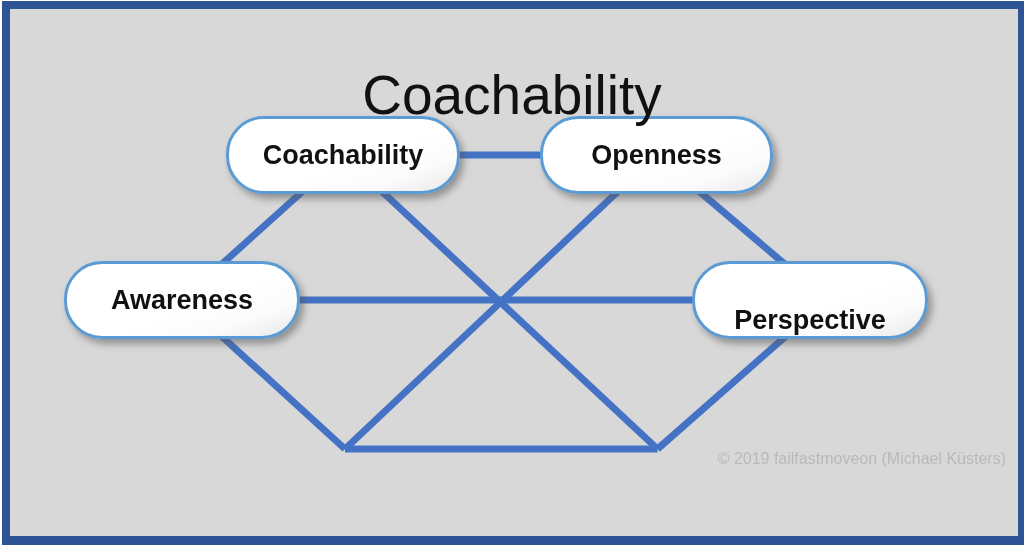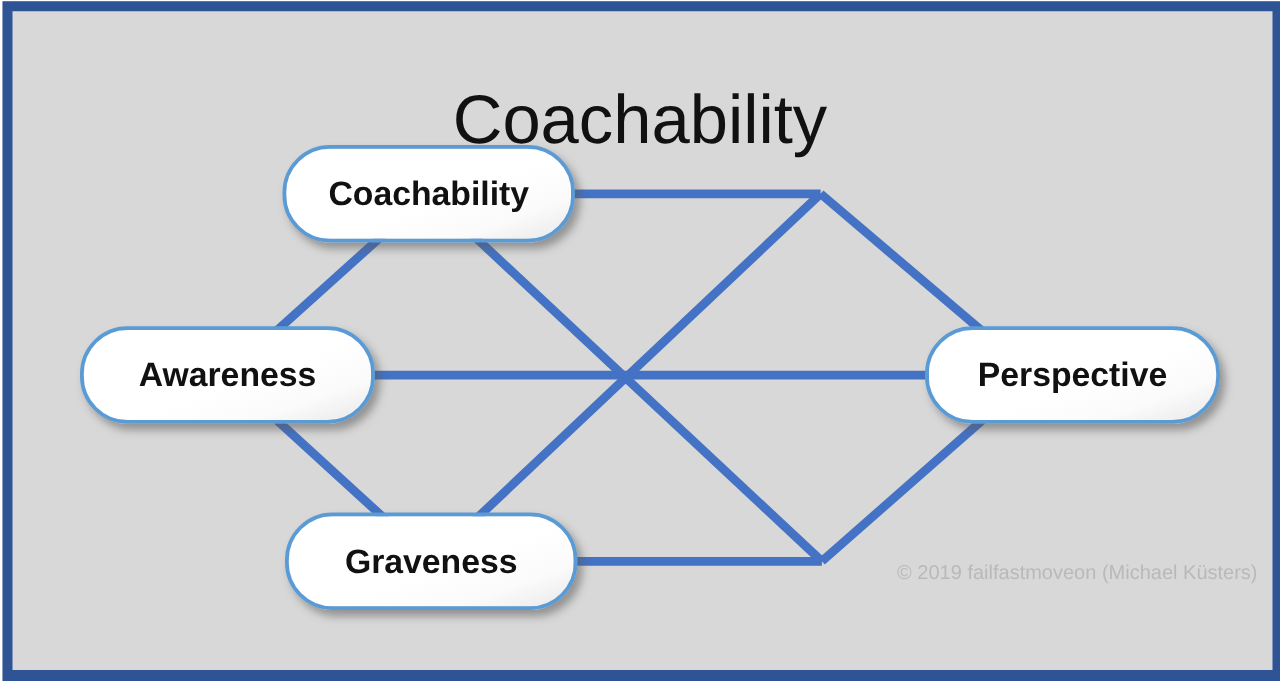--- a/index.html
+++ b/index.html
@@ -90,29 +90,29 @@
       <line x1="182" y1="300" x2="345" y2="449" stroke="#4472c4" stroke-width="7"></line>
       <line x1="827" y1="300" x2="657.5" y2="449" stroke="#4472c4" stroke-width="7"></line>
       <line x1="343" y1="155" x2="657.5" y2="449" stroke="#4472c4" stroke-width="7"></line>
       <line x1="656.5" y1="155" x2="345" y2="449" stroke="#4472c4" stroke-width="7"></line>
     </svg>
 
   <div class="node" style="left: 226px; top: 116px; width: 234px; height: 78px;">
     <span class="node-label">Coachability</span>
   </div>
 
+  <div class="node" style="left: 540px; top: 116px; width: 233px; height: 78px;">
+    <span class="node-label">Openness</span>
+  </div>
 
   <div class="node" style="left: 64px; top: 261px; width: 236px; height: 78px;">
     <span class="node-label">Awareness</span>
   </div>
 
-  <div class="node" style="left: 740px; top: 261px; width: 236px; height: 78px;">
+  <div class="node" style="left: 692px; top: 261px; width: 236px; height: 78px; align-items: flex-end;">
     <span class="node-label">Perspective</span>
   </div>
 
-  <div class="node" style="left: 228px; top: 410px; width: 234px; height: 78px;">
-    <span class="node-label">Graveness</span>
-  </div>
 
 
   <div class="copyright">© 2019 failfastmoveon (Michael Küsters)</div>
 
 </div>
 
 </body></html>

